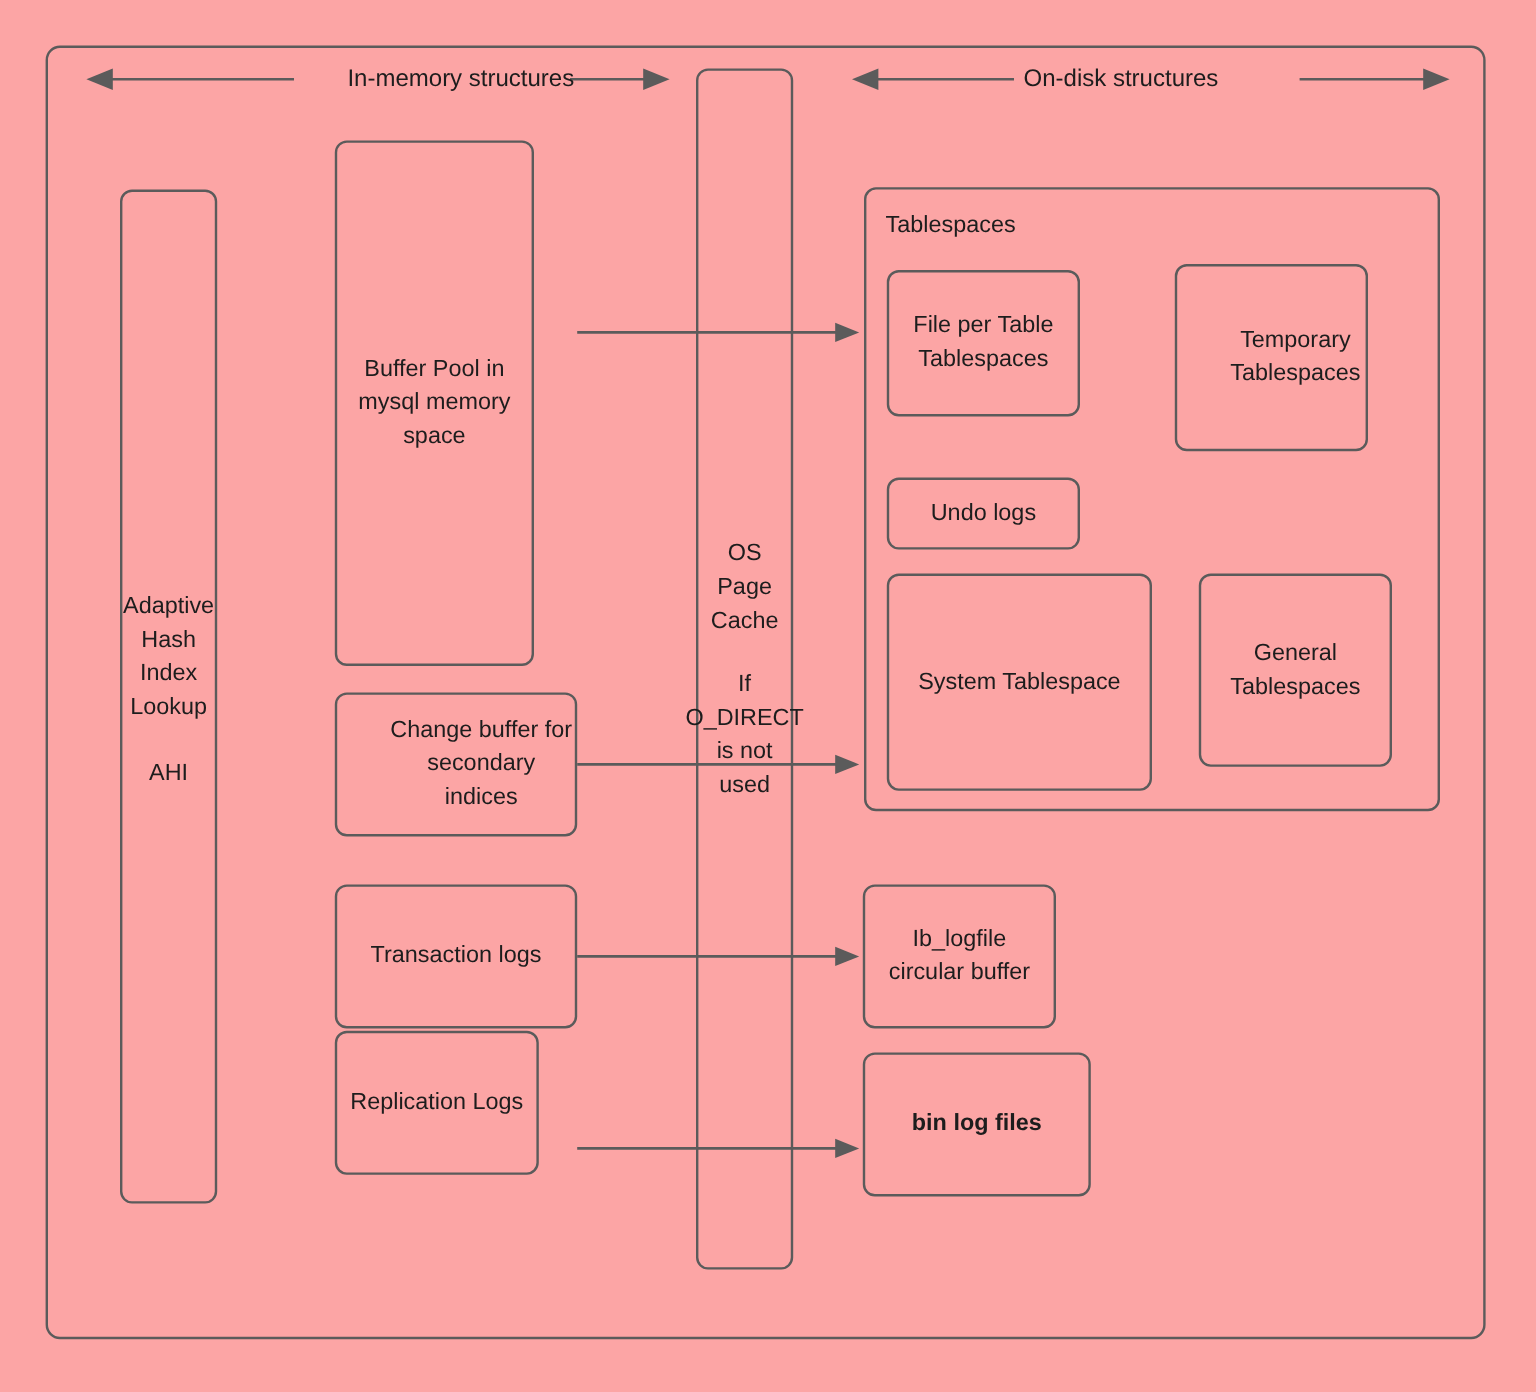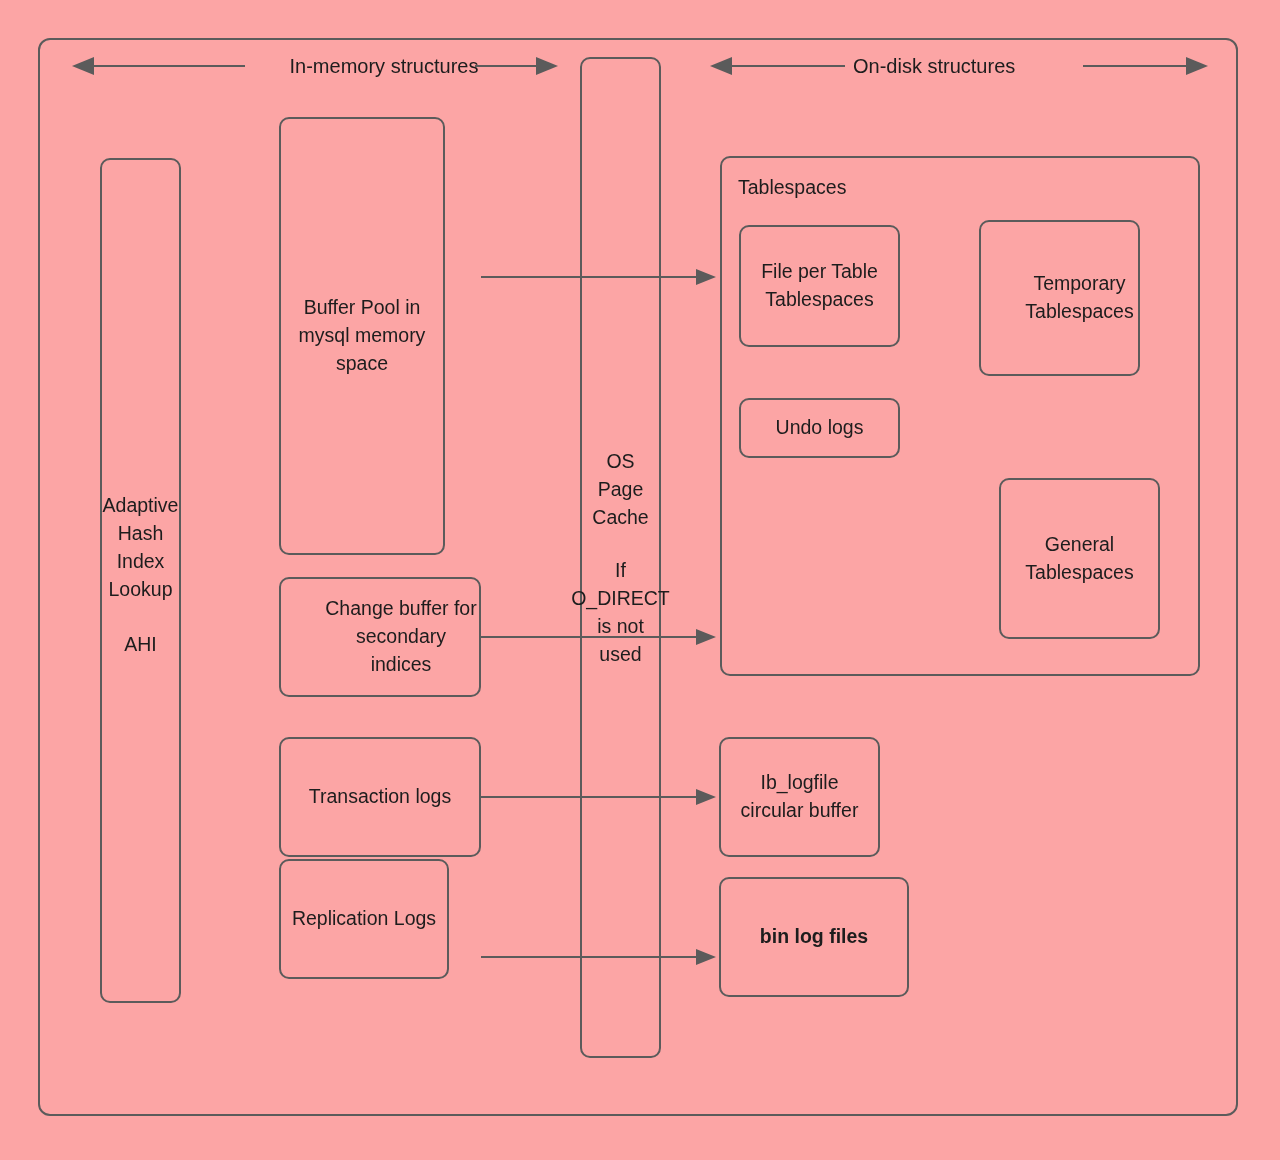--- a/index.html
+++ b/index.html
@@ -174,20 +174,21 @@
   <div class="label-free" style="left:738px; top:174px; text-align:left;">Tablespaces</div>
 
   <div class="box" style="left:739px; top:225px; width:161px; height:122px;">File per Table
 Tablespaces</div>
 
   <div class="box" style="left:979px; top:220px; width:161px; height:156px;padding-left:40px;">Temporary
 Tablespaces</div>
 
   <div class="box" style="left:739px; top:398px; width:161px; height:60px;">Undo logs</div>
 
+  <div class="box" style="left:739px; top:478px; width:221px; height:181px;">System Tablespace</div>
 
   <div class="box" style="left:999px; top:478px; width:161px; height:161px;">General
 Tablespaces</div>
 
   <div class="box" style="left:719px; top:737px; width:161px; height:120px;">Ib_logfile
 circular buffer</div>
 
   <div class="box" style="left:719px; top:877px; width:190px; height:120px;font-weight:bold;">bin log files</div>
 
 </div>

